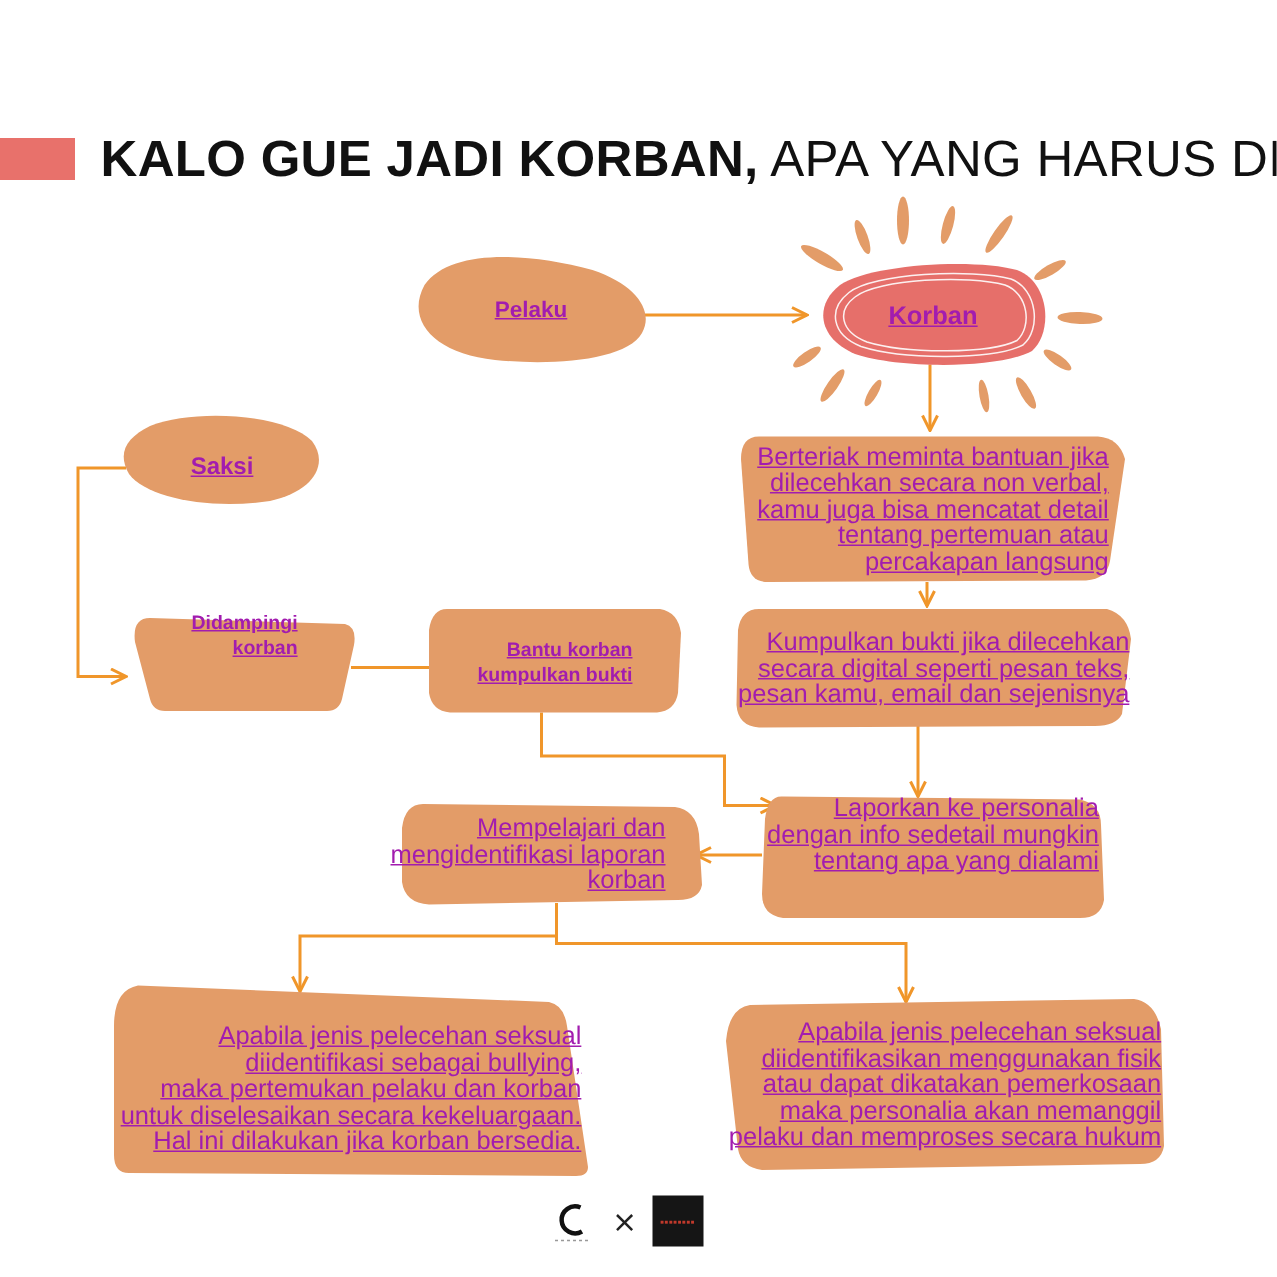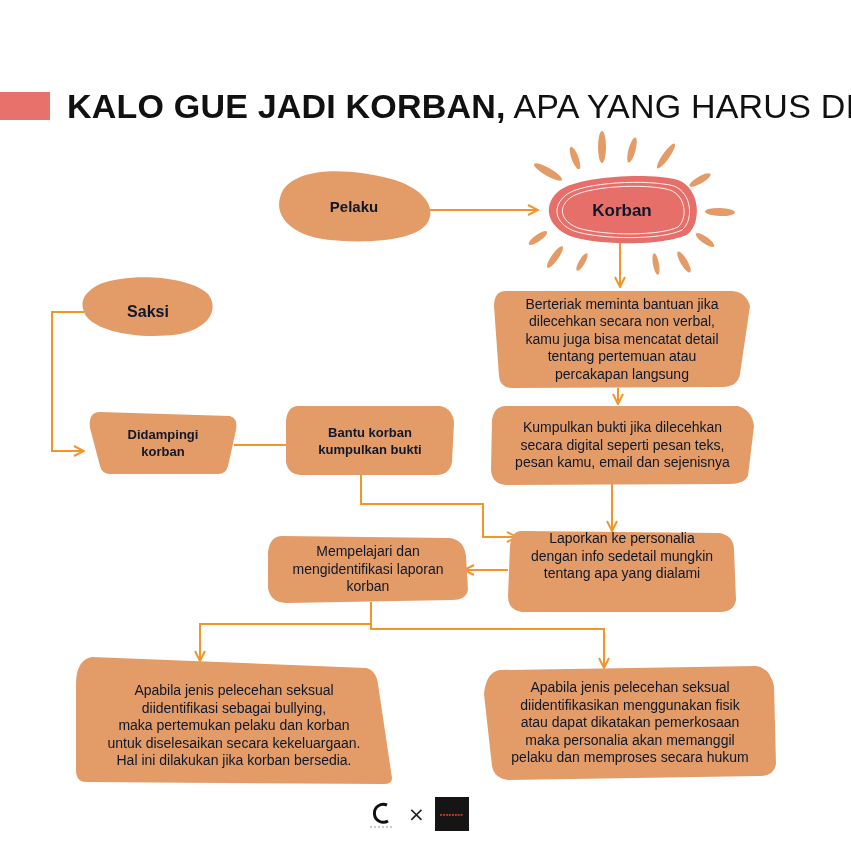--- a/index.html
+++ b/index.html
@@ -4,24 +4,24 @@
   <style>
     html, body { margin: 0; padding: 0; background: #ffffff; }
     body { width: 851px; height: 851px; position: relative; overflow: hidden;
            font-family: "Liberation Sans", sans-serif; }
     .title-bar { position: absolute; left: 0; top: 92px; width: 50px; height: 28px; }
     .title { position: absolute; left: 67px; top: 88px; font-size: 34px; color: #111;
              letter-spacing: 0.2px; white-space: nowrap; line-height: 36px; }
     .title .bold { font-weight: bold; }
     svg.connectors { position: absolute; left: 0; top: 0; }
     .node { position: absolute; display: flex; align-items: center; justify-content: center;
-            text-align: center; color: #0f172a; box-sizing: border-box; }
+            text-align: right; color: #a21caf; box-sizing: border-box; text-decoration: underline; }
     .node .label { white-space: pre-line; }
     .node.bold .label { font-weight: bold; font-size: 15px; line-height: 19px; }
-    .node.text .label { font-size: 14px; line-height: 17.5px; }
+    .node.text .label { font-size: 17px; line-height: 17.5px; }
     .footer { position: absolute; left: 364px; top: 797px; height: 34px; display: flex;
               align-items: center; gap: 10px; }
     .logo-c { width: 34px; height: 34px; position: relative; }
     .times { font-size: 20px; color: #222; font-family: "DejaVu Sans", sans-serif; }
     .logo-b { width: 34px; height: 34px; background: #151515; display: flex; align-items: center;
               justify-content: center; }
     .logo-b span { font-size: 4px; color: #c0392b; letter-spacing: 0.5px; }
   </style>
 </head>
 <body>
@@ -86,21 +86,21 @@
 
 <div class="node bold" style="left:278px;top:170px;width:152px;height:72px;">
   <span class="label">Pelaku</span>
 </div>
 <div class="node bold" style="left:552px;top:176px;width:140px;height:68px;">
   <span class="label" style="font-size:17px;">Korban</span>
 </div>
 <div class="node bold" style="left:84px;top:276px;width:128px;height:60px;">
   <span class="label" style="font-size:16px;margin-top:10px;">Saksi</span>
 </div>
-<div class="node bold" style="left:90px;top:412px;width:146px;height:62px;">
+<div class="node bold" style="left:90px;top:392px;width:146px;height:62px;">
   <span class="label" style="font-size:13px;line-height:17px;">Didampingi
 korban</span>
 </div>
 <div class="node bold" style="left:286px;top:406px;width:168px;height:70px;">
   <span class="label" style="font-size:13px;line-height:17px;">Bantu korban
 kumpulkan bukti</span>
 </div>
 <div class="node text" style="left:494px;top:291px;width:256px;height:97px;">
   <span class="label">Berteriak meminta bantuan jika
 dilecehkan secara non verbal,
@@ -111,21 +111,21 @@
 <div class="node text" style="left:491px;top:406px;width:263px;height:79px;">
   <span class="label">Kumpulkan bukti jika dilecehkan
 secara digital seperti pesan teks,
 pesan kamu, email dan sejenisnya</span>
 </div>
 <div class="node text" style="left:508px;top:516px;width:228px;height:81px;">
   <span class="label">Laporkan ke personalia
 dengan info sedetail mungkin
 tentang apa yang dialami</span>
 </div>
-<div class="node text" style="left:268px;top:536px;width:200px;height:67px;">
+<div class="node text" style="left:252px;top:536px;width:200px;height:67px;">
   <span class="label">Mempelajari dan
 mengidentifikasi laporan
 korban</span>
 </div>
 <div class="node text" style="left:76px;top:670px;width:316px;height:112px;">
   <span class="label">Apabila jenis pelecehan seksual
 diidentifikasi sebagai bullying,
 maka pertemukan pelaku dan korban
 untuk diselesaikan secara kekeluargaan.
 Hal ini dilakukan jika korban bersedia.</span>

